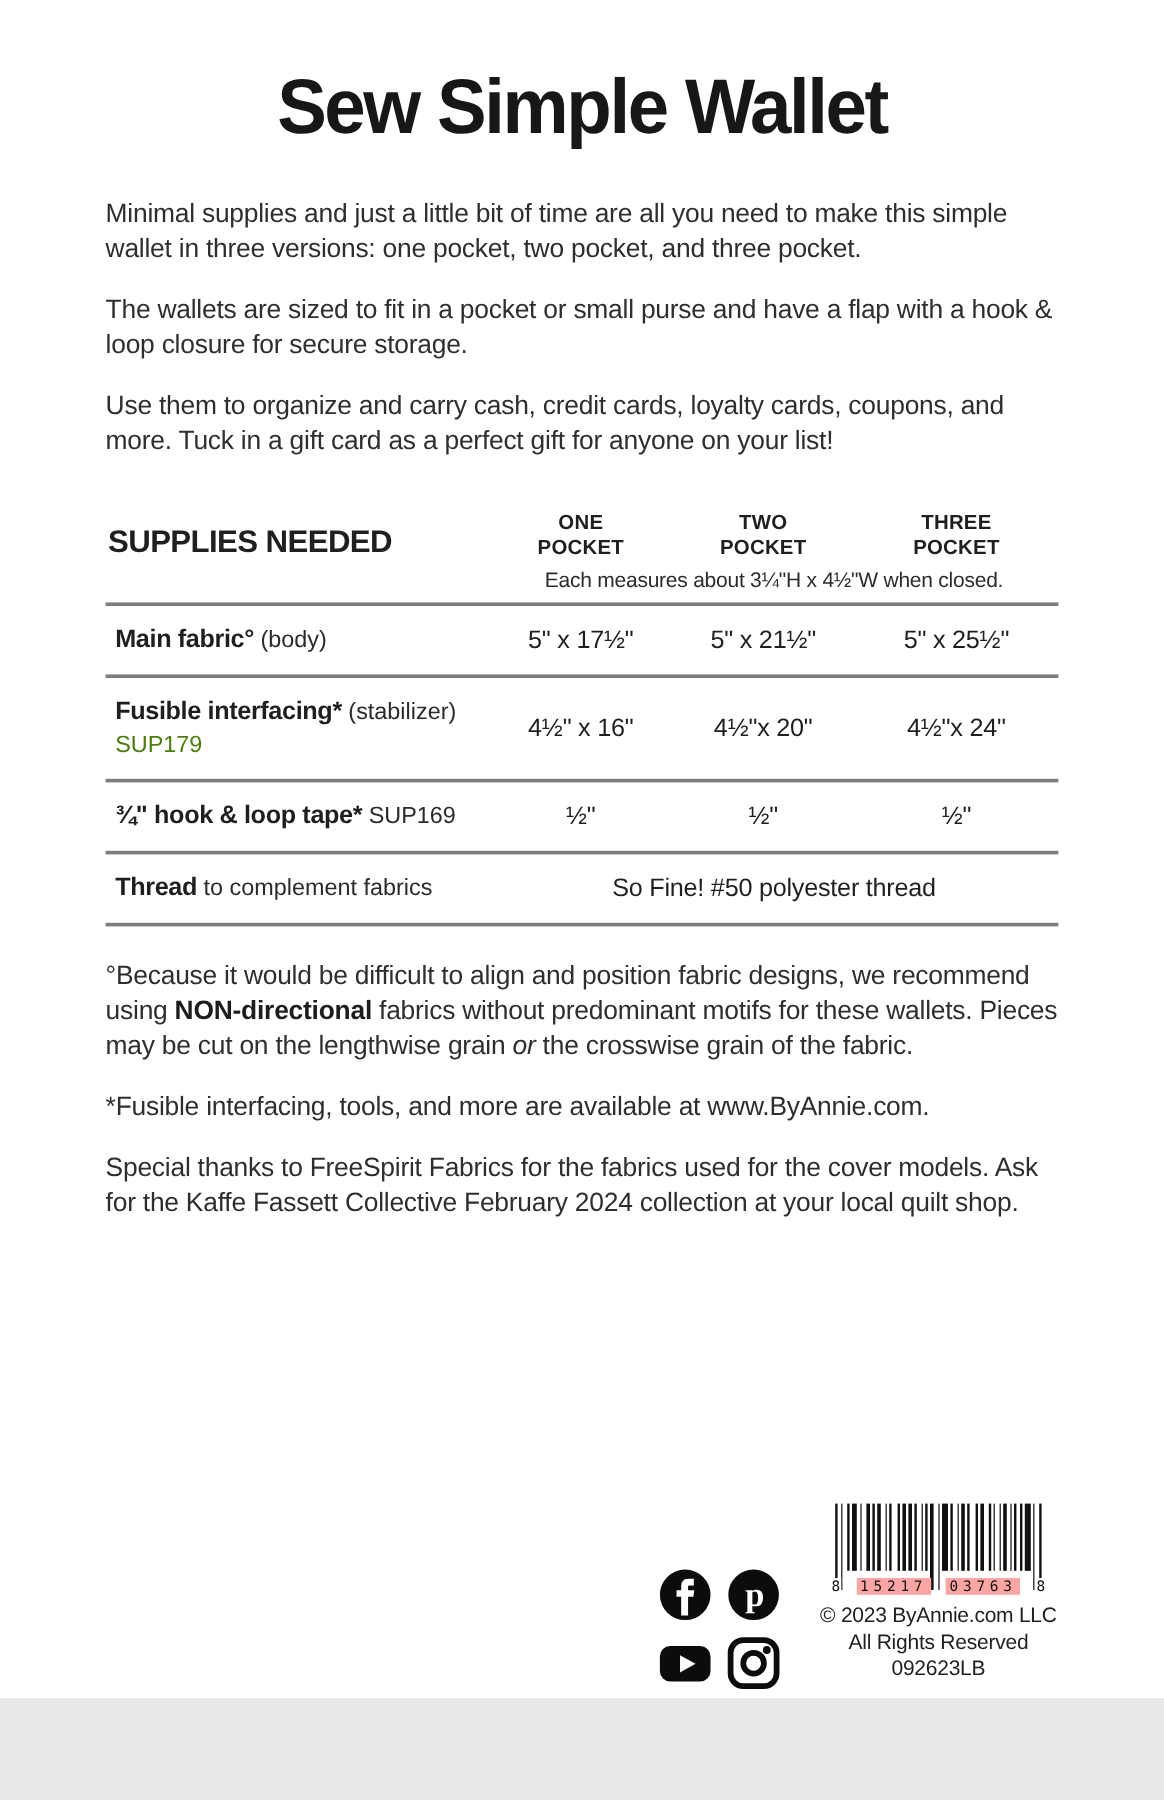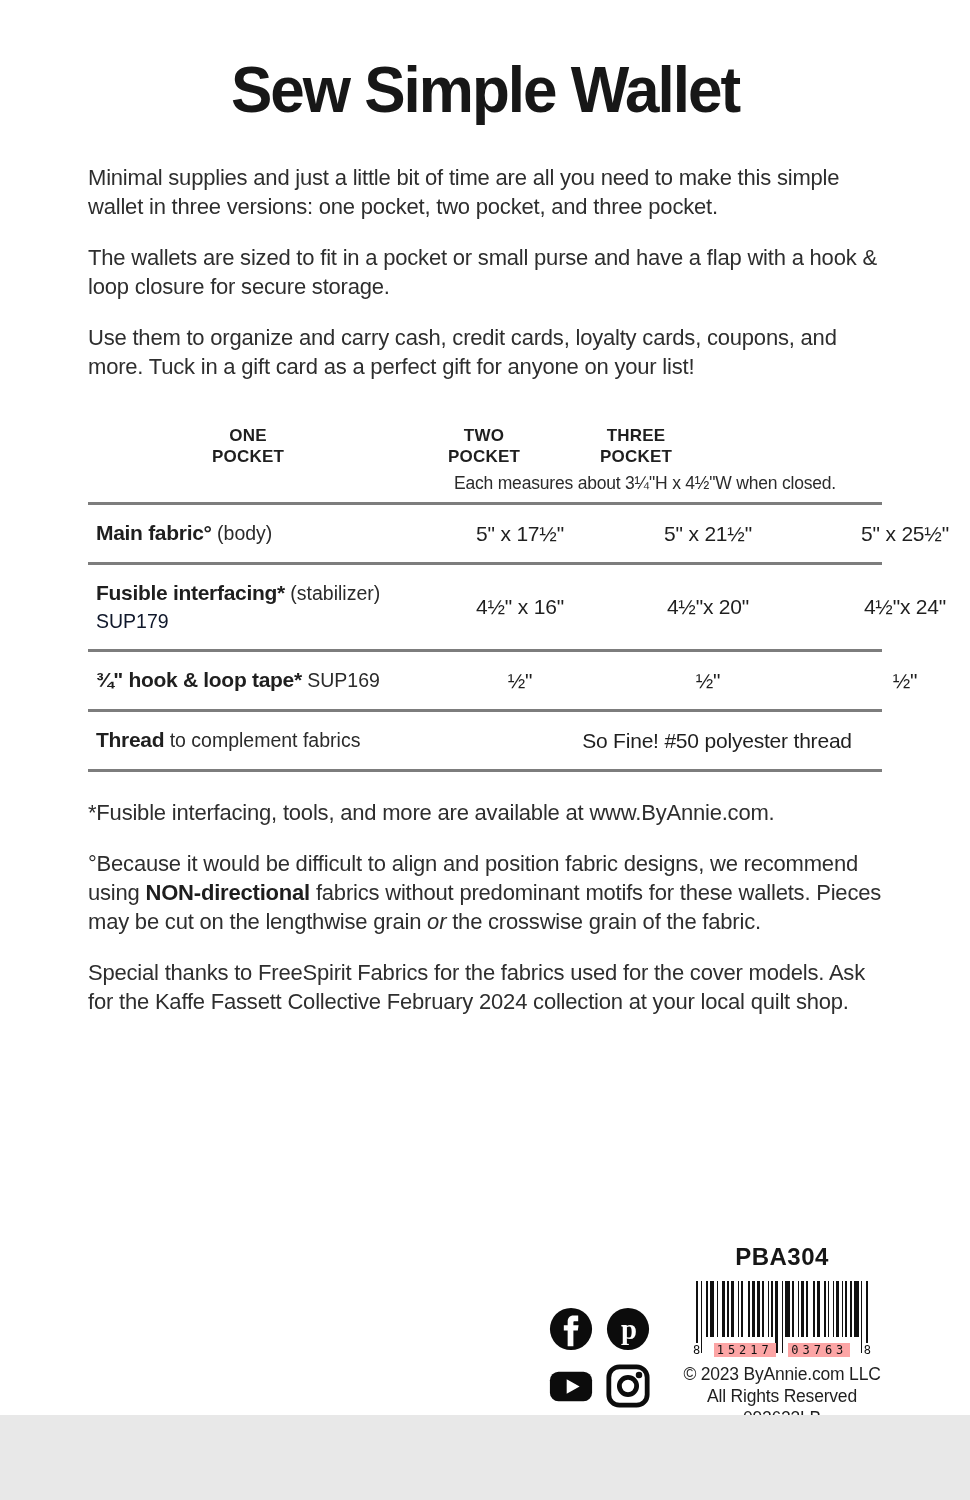--- a/index.html
+++ b/index.html
@@ -35,26 +35,26 @@
   .col-head {
     font-size:17px; font-weight:800; text-align:center; line-height:21px;
     width:100px; justify-self:center; letter-spacing:0.2px;
   }
   .measure-note {
     grid-column:2 / 5; text-align:center; font-size:17.5px; color:#2b2b2b;
     padding-top:6px; letter-spacing:-0.2px;
   }
   .srow {
     display:grid; grid-template-columns:320px 152px 152px 170px;
-    align-items:center; border-bottom:3px solid #7d7d7d; padding:14px 0;gap:36px;
+    align-items:center; border-bottom:3px solid #7d7d7d; padding:14px 0;
   }
   .srow .label { padding-left:8px; line-height:27px; }
   .lb { font-size:21px; font-weight:700; letter-spacing:-0.3px; }
   .ln { font-size:19.5px; font-weight:400; color:#2b2b2b; }
-  .lsub { font-size:19.5px; font-weight:400; color:#0f172a; }
+  .lsub { font-size:19.5px; font-weight:400; color:#4d7c0f; }
   .lsub:empty { display:none; }
   .val { font-size:21px; text-align:center; color:#1f1f1f; letter-spacing:-0.2px; }
   .val.span3 { grid-column:2 / 5; }
 
   
   .notes { margin-top:26px; }
 
   
   .logo-block { position:absolute; left:88px; top:1302px; }
   .logo { white-space:nowrap; line-height:1; margin-bottom:9px; }
@@ -91,20 +91,21 @@
   <div class="content">
 
     <h1 class="title">Sew Simple Wallet</h1>
 
     <p class="body-text">Minimal supplies and just a little bit of time are all you need to make this simple wallet in three versions: one pocket, two pocket, and three pocket.</p>
     <p class="body-text">The wallets are sized to fit in a pocket or small purse and have a flap with a hook &amp; loop closure for secure storage.</p>
     <p class="body-text">Use them to organize and carry cash, credit cards, loyalty cards, coupons, and more. Tuck in a gift card as a perfect gift for anyone on your list!</p>
 
     <div class="sup-table">
       <div class="sup-header">
+        <div class="sup-heading">SUPPLIES NEEDED</div>
         <div class="col-head">ONE POCKET</div>
         <div class="col-head">TWO POCKET</div>
         <div class="col-head">THREE POCKET</div>
         <div class="measure-note">Each measures about 3¼"H x 4½"W when closed.</div>
       </div>
 
       <div class="srow">
         <div class="label">
           <span class="lb">Main fabric°</span><span class="ln"> (body)</span>
         </div>
@@ -134,22 +135,22 @@
 
       <div class="srow">
         <div class="label">
           <span class="lb">Thread</span><span class="ln"> to complement fabrics</span>
         </div>
         <div class="val span3">So Fine! #50 polyester thread</div>
       </div>
     </div>
 
     <div class="notes">
+      <p class="body-text"><span>°Because it would be difficult to align and position fabric designs, we recommend using </span><b>NON-directional</b><span> fabrics without predominant motifs for these wallets. Pieces may be cut on the lengthwise grain </span><i>or</i><span> the crosswise grain of the fabric.</span></p>
       <p class="body-text">*Fusible interfacing, tools, and more are available at www.ByAnnie.com.</p>
-      <p class="body-text"><span>°Because it would be difficult to align and position fabric designs, we recommend using </span><b>NON-directional</b><span> fabrics without predominant motifs for these wallets. Pieces may be cut on the lengthwise grain </span><i>or</i><span> the crosswise grain of the fabric.</span></p>
       <p class="body-text">Special thanks to FreeSpirit Fabrics for the fabrics used for the cover models. Ask for the Kaffe Fassett Collective February 2024 collection at your local quilt shop.</p>
     </div>
   </div>
 
 
   <div class="social-grid">
     <span>
       <svg viewBox="0 0 48 48">
           <circle cx="24" cy="24" r="22" fill="#0c0c0c"></circle>
           <path fill="#fff" d="M27.5 16h4v-6h-4.8c-4.2 0-6.2 2.8-6.2 6.6V20h-4v5.6h4V42h6V25.6h4.6l.8-5.6h-5.4v-2.6c0-1 .4-1.4 1-1.4z"></path>
@@ -170,21 +171,20 @@
     <span>
       <svg viewBox="0 0 48 48">
           <rect x="4" y="4" width="40" height="40" rx="11" fill="none" stroke="#0c0c0c" stroke-width="5"></rect>
           <circle cx="24" cy="24" r="9" fill="none" stroke="#0c0c0c" stroke-width="5"></circle>
           <circle cx="35.5" cy="12.5" r="3.4" fill="#0c0c0c"></circle>
         </svg>
     </span>
   </div>
 
   <div class="code-block">
-    <div class="product-code">PBA304</div>
     <div class="barcode-wrap">
       <div id="barcode-bars">
           <div class="bc-bar tall" style="left: 3.52px; width: 2.92px;"></div>
           <div class="bc-bar tall" style="left: 8.8px; width: 1.5px;"></div>
           <div class="bc-bar" style="left: 14.08px; width: 1.5px;"></div>
           <div class="bc-bar" style="left: 17.6px; width: 4.68px;"></div>
           <div class="bc-bar" style="left: 24.64px; width: 1.5px;"></div>
           <div class="bc-bar" style="left: 29.92px; width: 2.92px;"></div>
           <div class="bc-bar" style="left: 35.2px; width: 1.5px;"></div>
           <div class="bc-bar" style="left: 38.72px; width: 2.92px;"></div>

